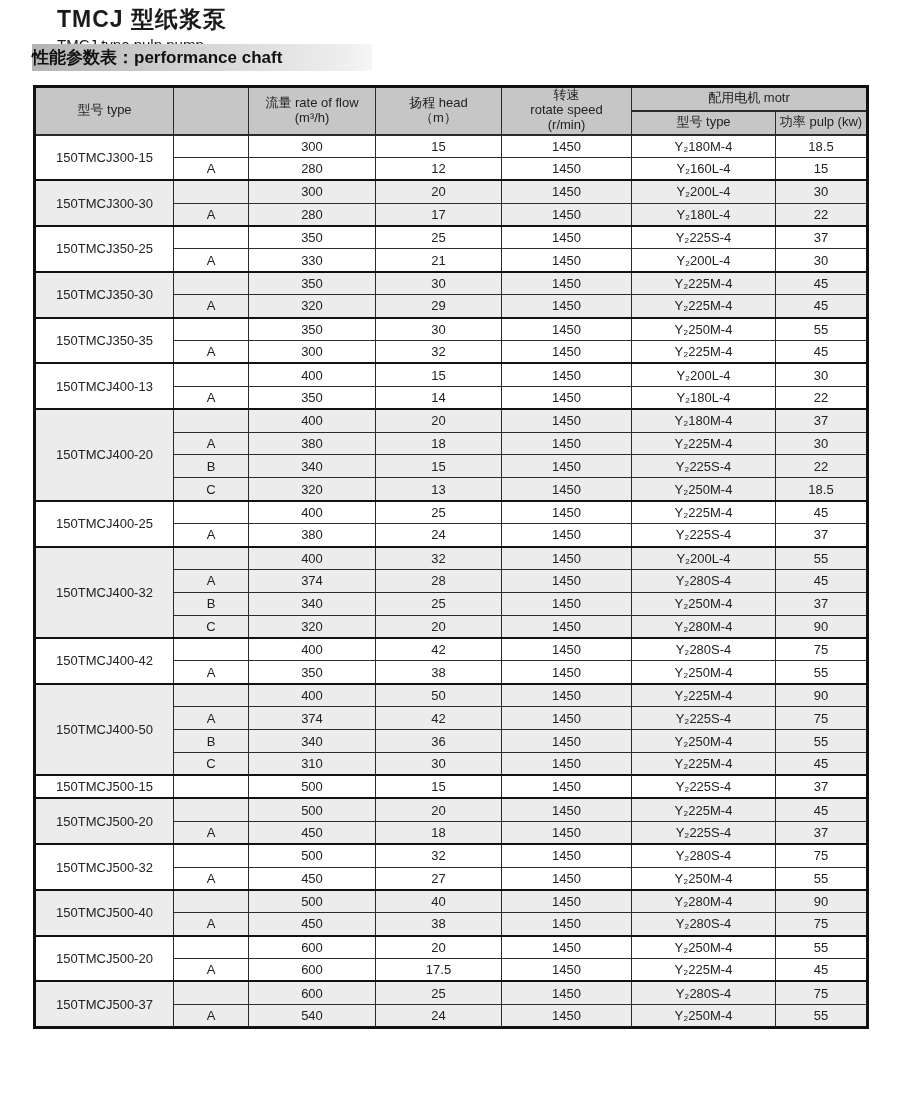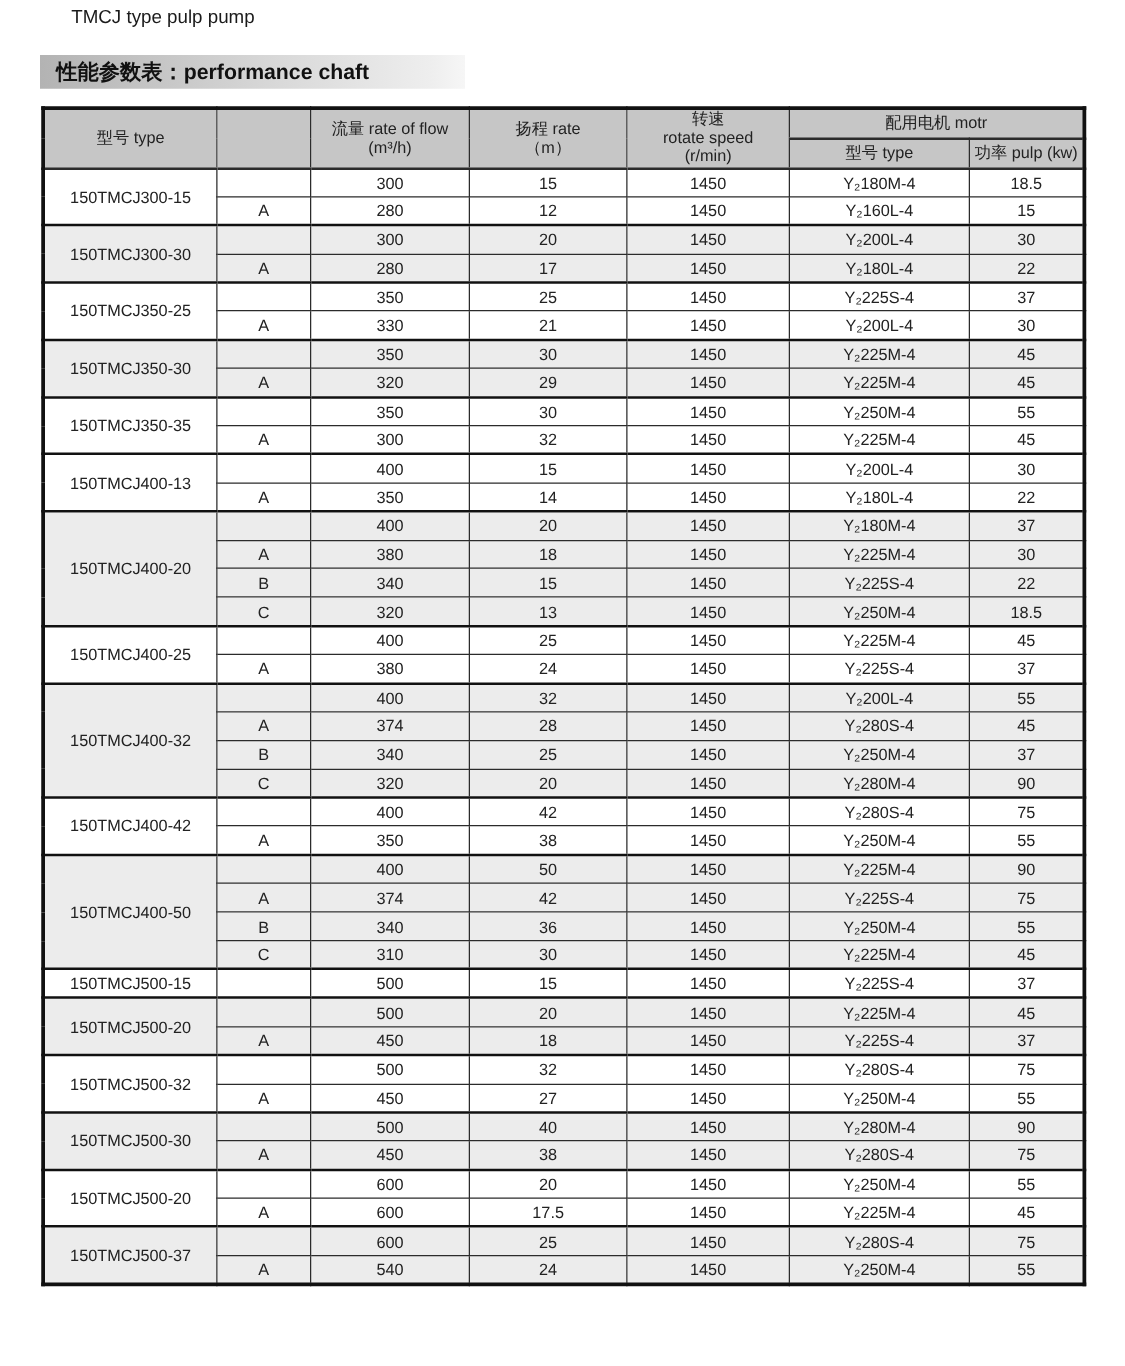--- a/index.html
+++ b/index.html
@@ -11,21 +11,20 @@
     color: #222;
   }
   .title-block { position: absolute; left: 57px; top: 4px; }
   .title-zh { font-size: 23px; font-weight: bold; color: #1a1a1a; letter-spacing: 1px; }
   .title-en { font-size: 15px; color: #1a1a1a; margin-top: 1px; }
   .section-bar {
     position: absolute; left: 32px; top: 44px;
     width: 340px; height: 27px;
     background: linear-gradient(90deg, #b3b3b3 0%, #d8d8d8 55%, #eeeeee 92%, #f6f6f6 100%);
     display: flex; align-items: center;
-    padding-left: 13px;
     font-size: 17px; font-weight: bold; color: #111;
   }
   table.perf {
     position: absolute; left: 33px; top: 85px;
     border-collapse: collapse;
     table-layout: fixed;
     width: 833px;
     border: 3px solid #111;
     font-size: 13px;
   }
@@ -46,20 +45,21 @@
   .perf thead .unit { font-size: 13px; display: block; }
   .perf thead .hl { display: block; }
   .perf tbody td { height: 22.9px; background: #ffffff; }
   .perf tbody tr.shaded td { background: #ececec; }
   .perf tbody tr.group-start td { border-top: 2px solid #111; }
 </style>
 </head>
 <body>
 
 <div class="title-block">
+  <div class="title-zh">TMCJ 型纸浆泵</div>
   <div class="title-en">TMCJ type pulp pump</div>
 </div>
 
 <div class="section-bar">
   <span>性能参数表：performance chaft</span>
 </div>
 
 <table class="perf">
   <colgroup>
     <col style="width:139px">
@@ -72,21 +72,21 @@
   </colgroup>
   <thead>
     <tr>
       <th rowspan="2">型号 type</th>
       <th rowspan="2"></th>
       <th rowspan="2">
         <span class="hl">流量 rate of flow</span>
         <span class="unit">(m³/h)</span>
       </th>
       <th rowspan="2">
-        <span class="hl">扬程 rate</span>
+        <span class="hl">扬程 head</span>
         <span class="unit">（m）</span>
       </th>
       <th rowspan="2">
         <span class="hl">转速</span>
         <span class="hl">rotate speed</span>
         <span class="hl">(r/min)</span>
       </th>
       <th colspan="2">配用电机 motr</th>
     </tr>
     <tr>
@@ -367,21 +367,21 @@
       </tr>
       <tr>
         <td>A</td>
         <td>450</td>
         <td>27</td>
         <td>1450</td>
         <td>Y₂250M-4</td>
         <td>55</td>
       </tr>
       <tr class="shaded group-start">
-        <td rowspan="2">150TMCJ500-30</td>
+        <td rowspan="2">150TMCJ500-40</td>
         <td></td>
         <td>500</td>
         <td>40</td>
         <td>1450</td>
         <td>Y₂280M-4</td>
         <td>90</td>
       </tr>
       <tr class="shaded">
         <td>A</td>
         <td>450</td>

